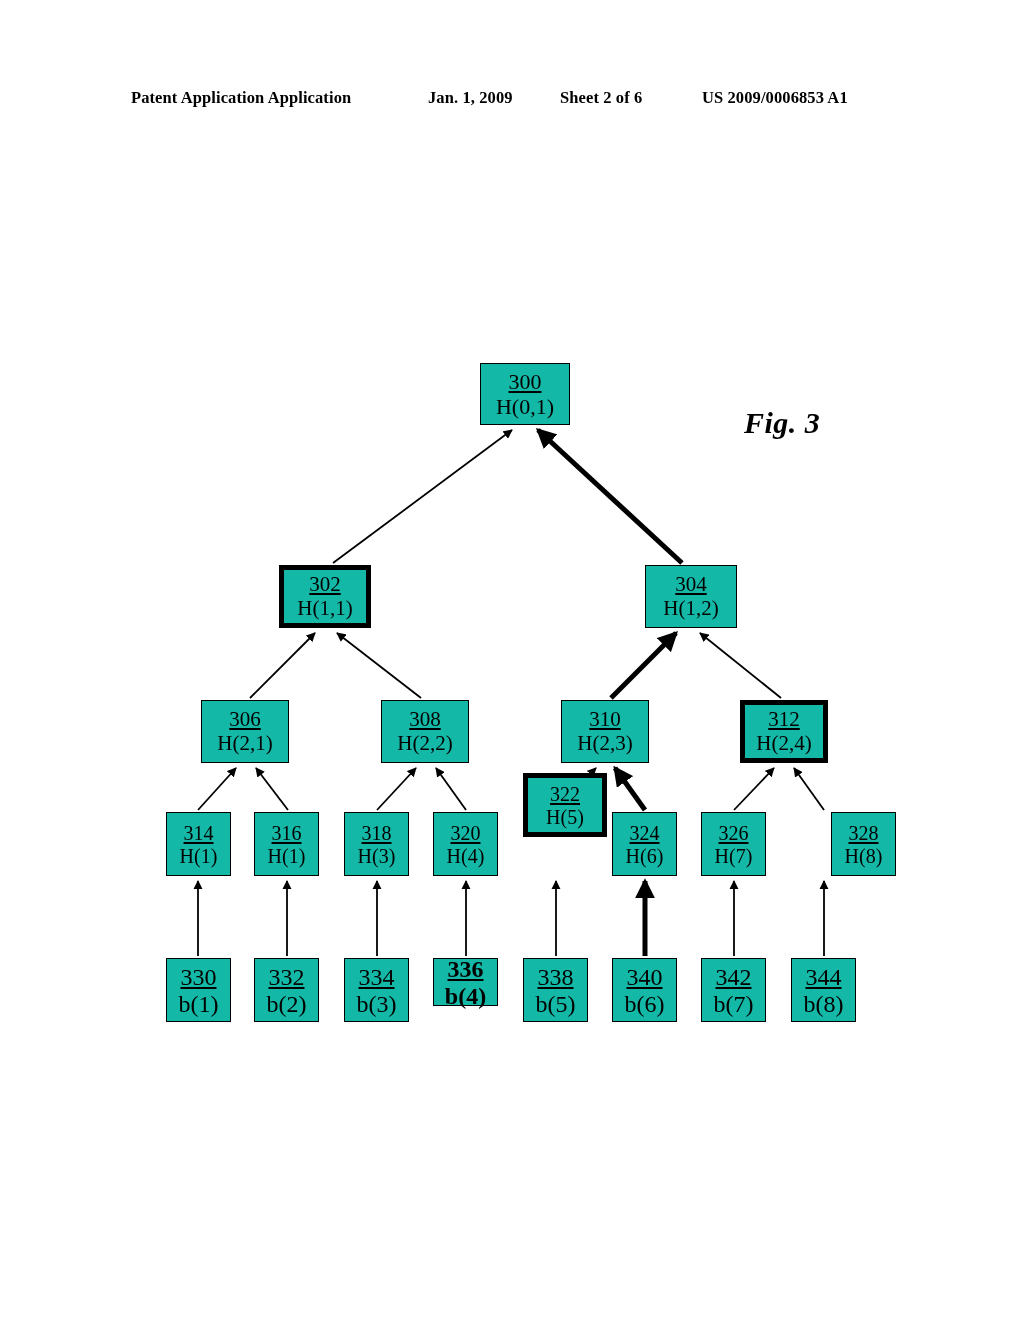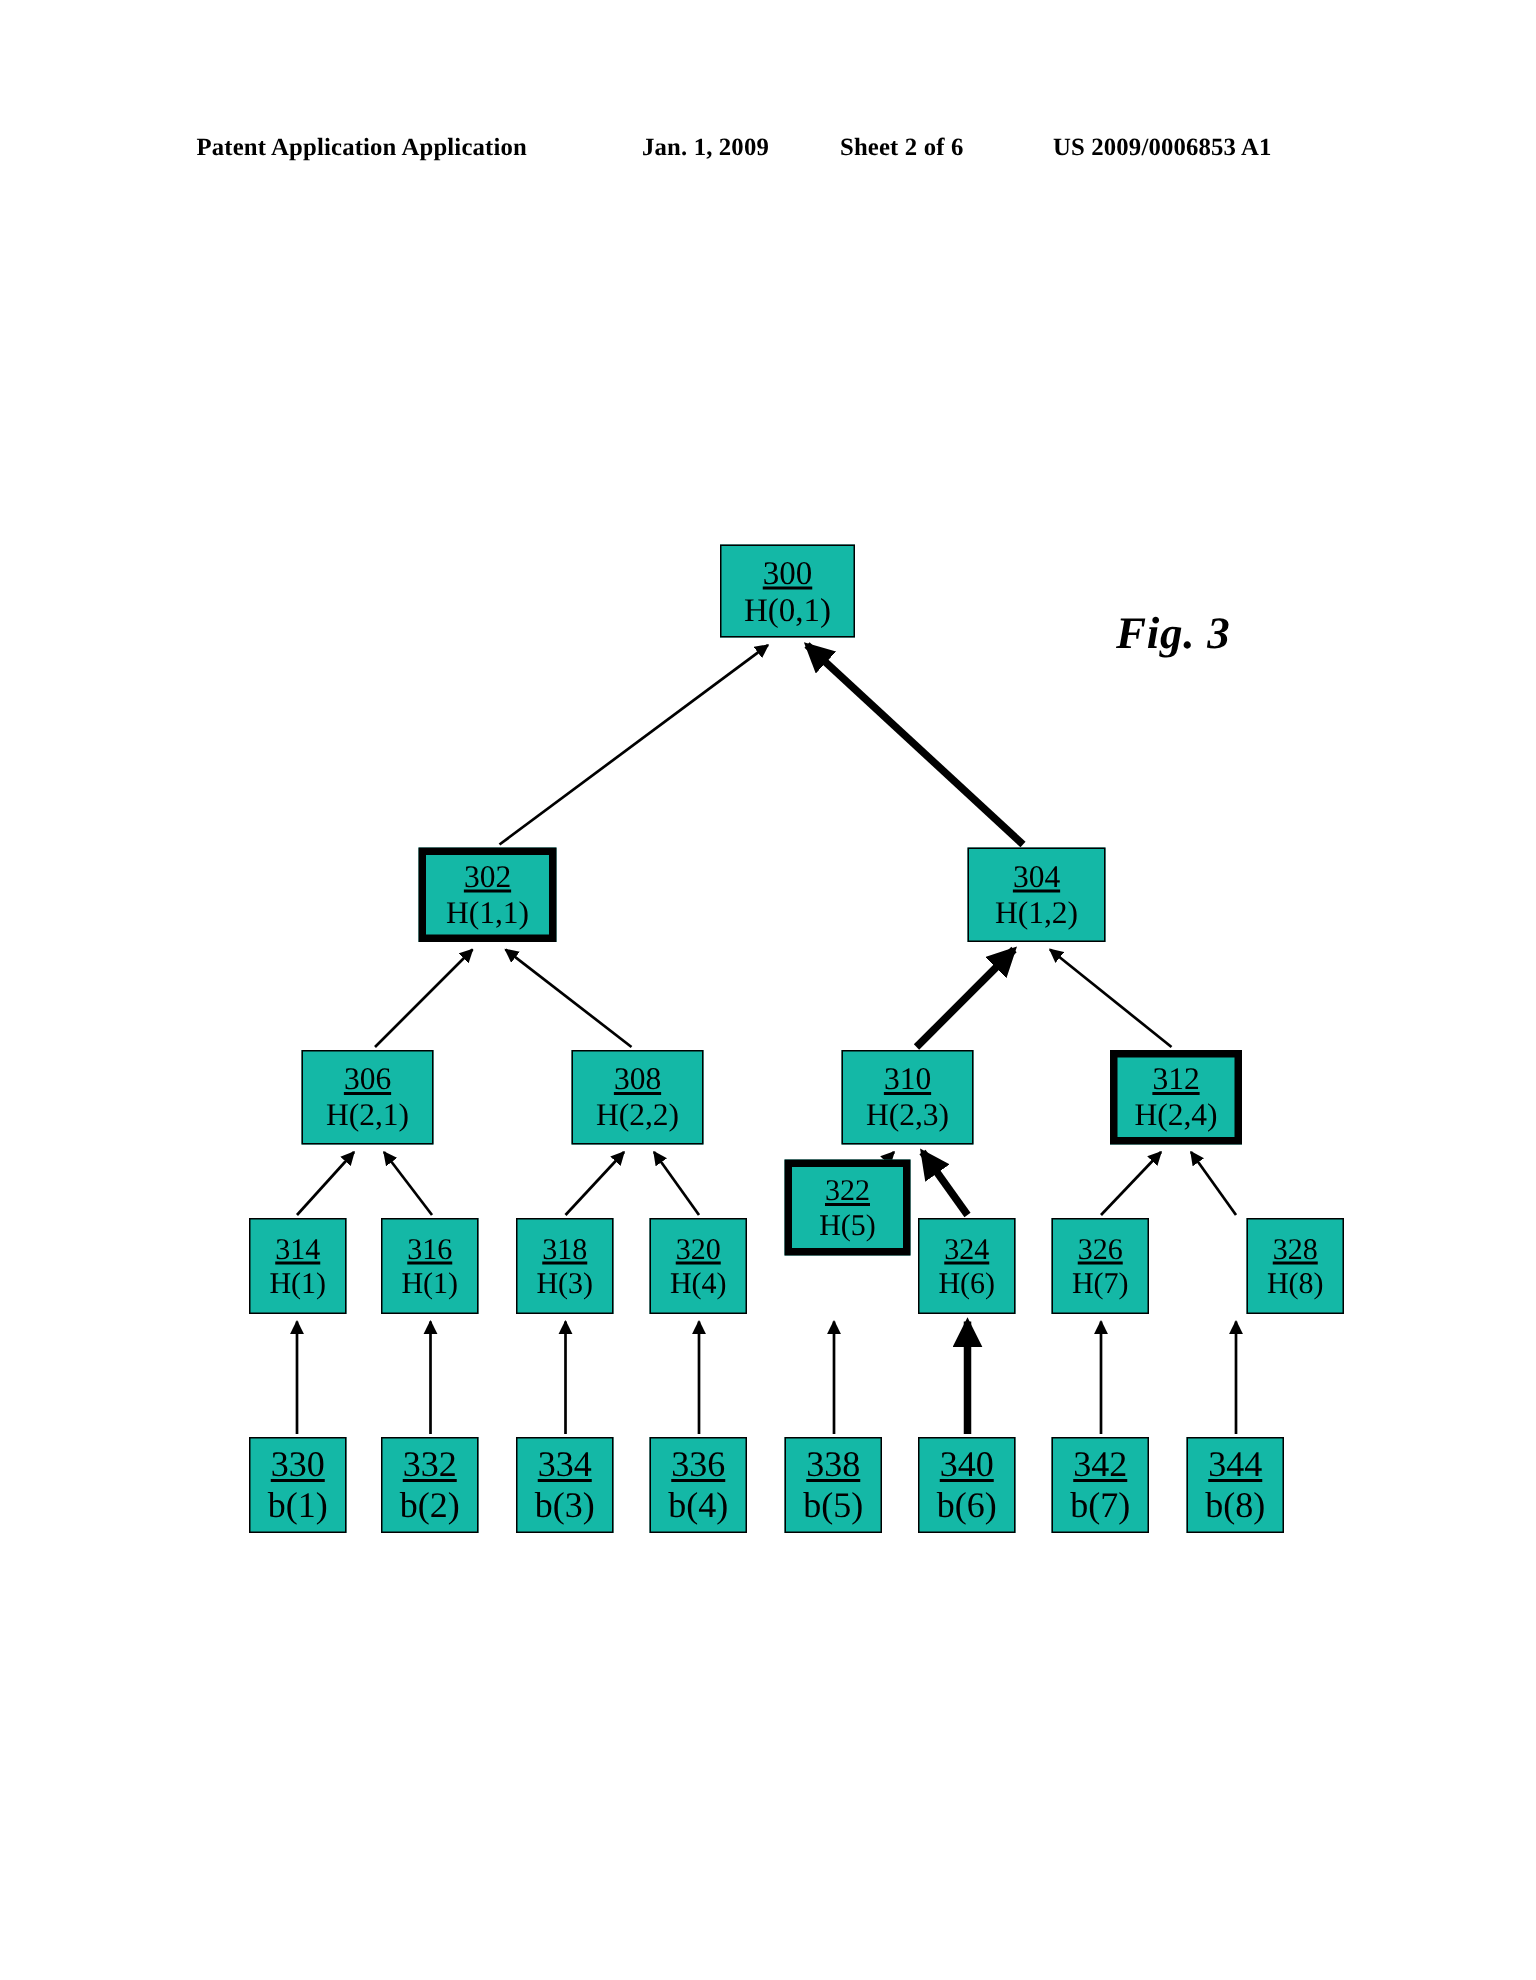--- a/index.html
+++ b/index.html
@@ -189,21 +189,21 @@
         <div class="lbl">b(1)</div>
       </div>
       <div class="node lvl4" style="left: 254px; top: 958px; width: 65px; height: 64px;">
         <div class="ref">332</div>
         <div class="lbl">b(2)</div>
       </div>
       <div class="node lvl4" style="left: 344px; top: 958px; width: 65px; height: 64px;">
         <div class="ref">334</div>
         <div class="lbl">b(3)</div>
       </div>
-      <div class="node lvl4" style="left: 433px; top: 958px; width: 65px; height: 64px;">
+      <div class="node lvl4" style="left: 433px; top: 958px; width: 65px; height: 48px; font-weight: bold;">
         <div class="ref">336</div>
         <div class="lbl">b(4)</div>
       </div>
       <div class="node lvl4" style="left: 523px; top: 958px; width: 65px; height: 64px;">
         <div class="ref">338</div>
         <div class="lbl">b(5)</div>
       </div>
       <div class="node lvl4" style="left: 612px; top: 958px; width: 65px; height: 64px;">
         <div class="ref">340</div>
         <div class="lbl">b(6)</div>

